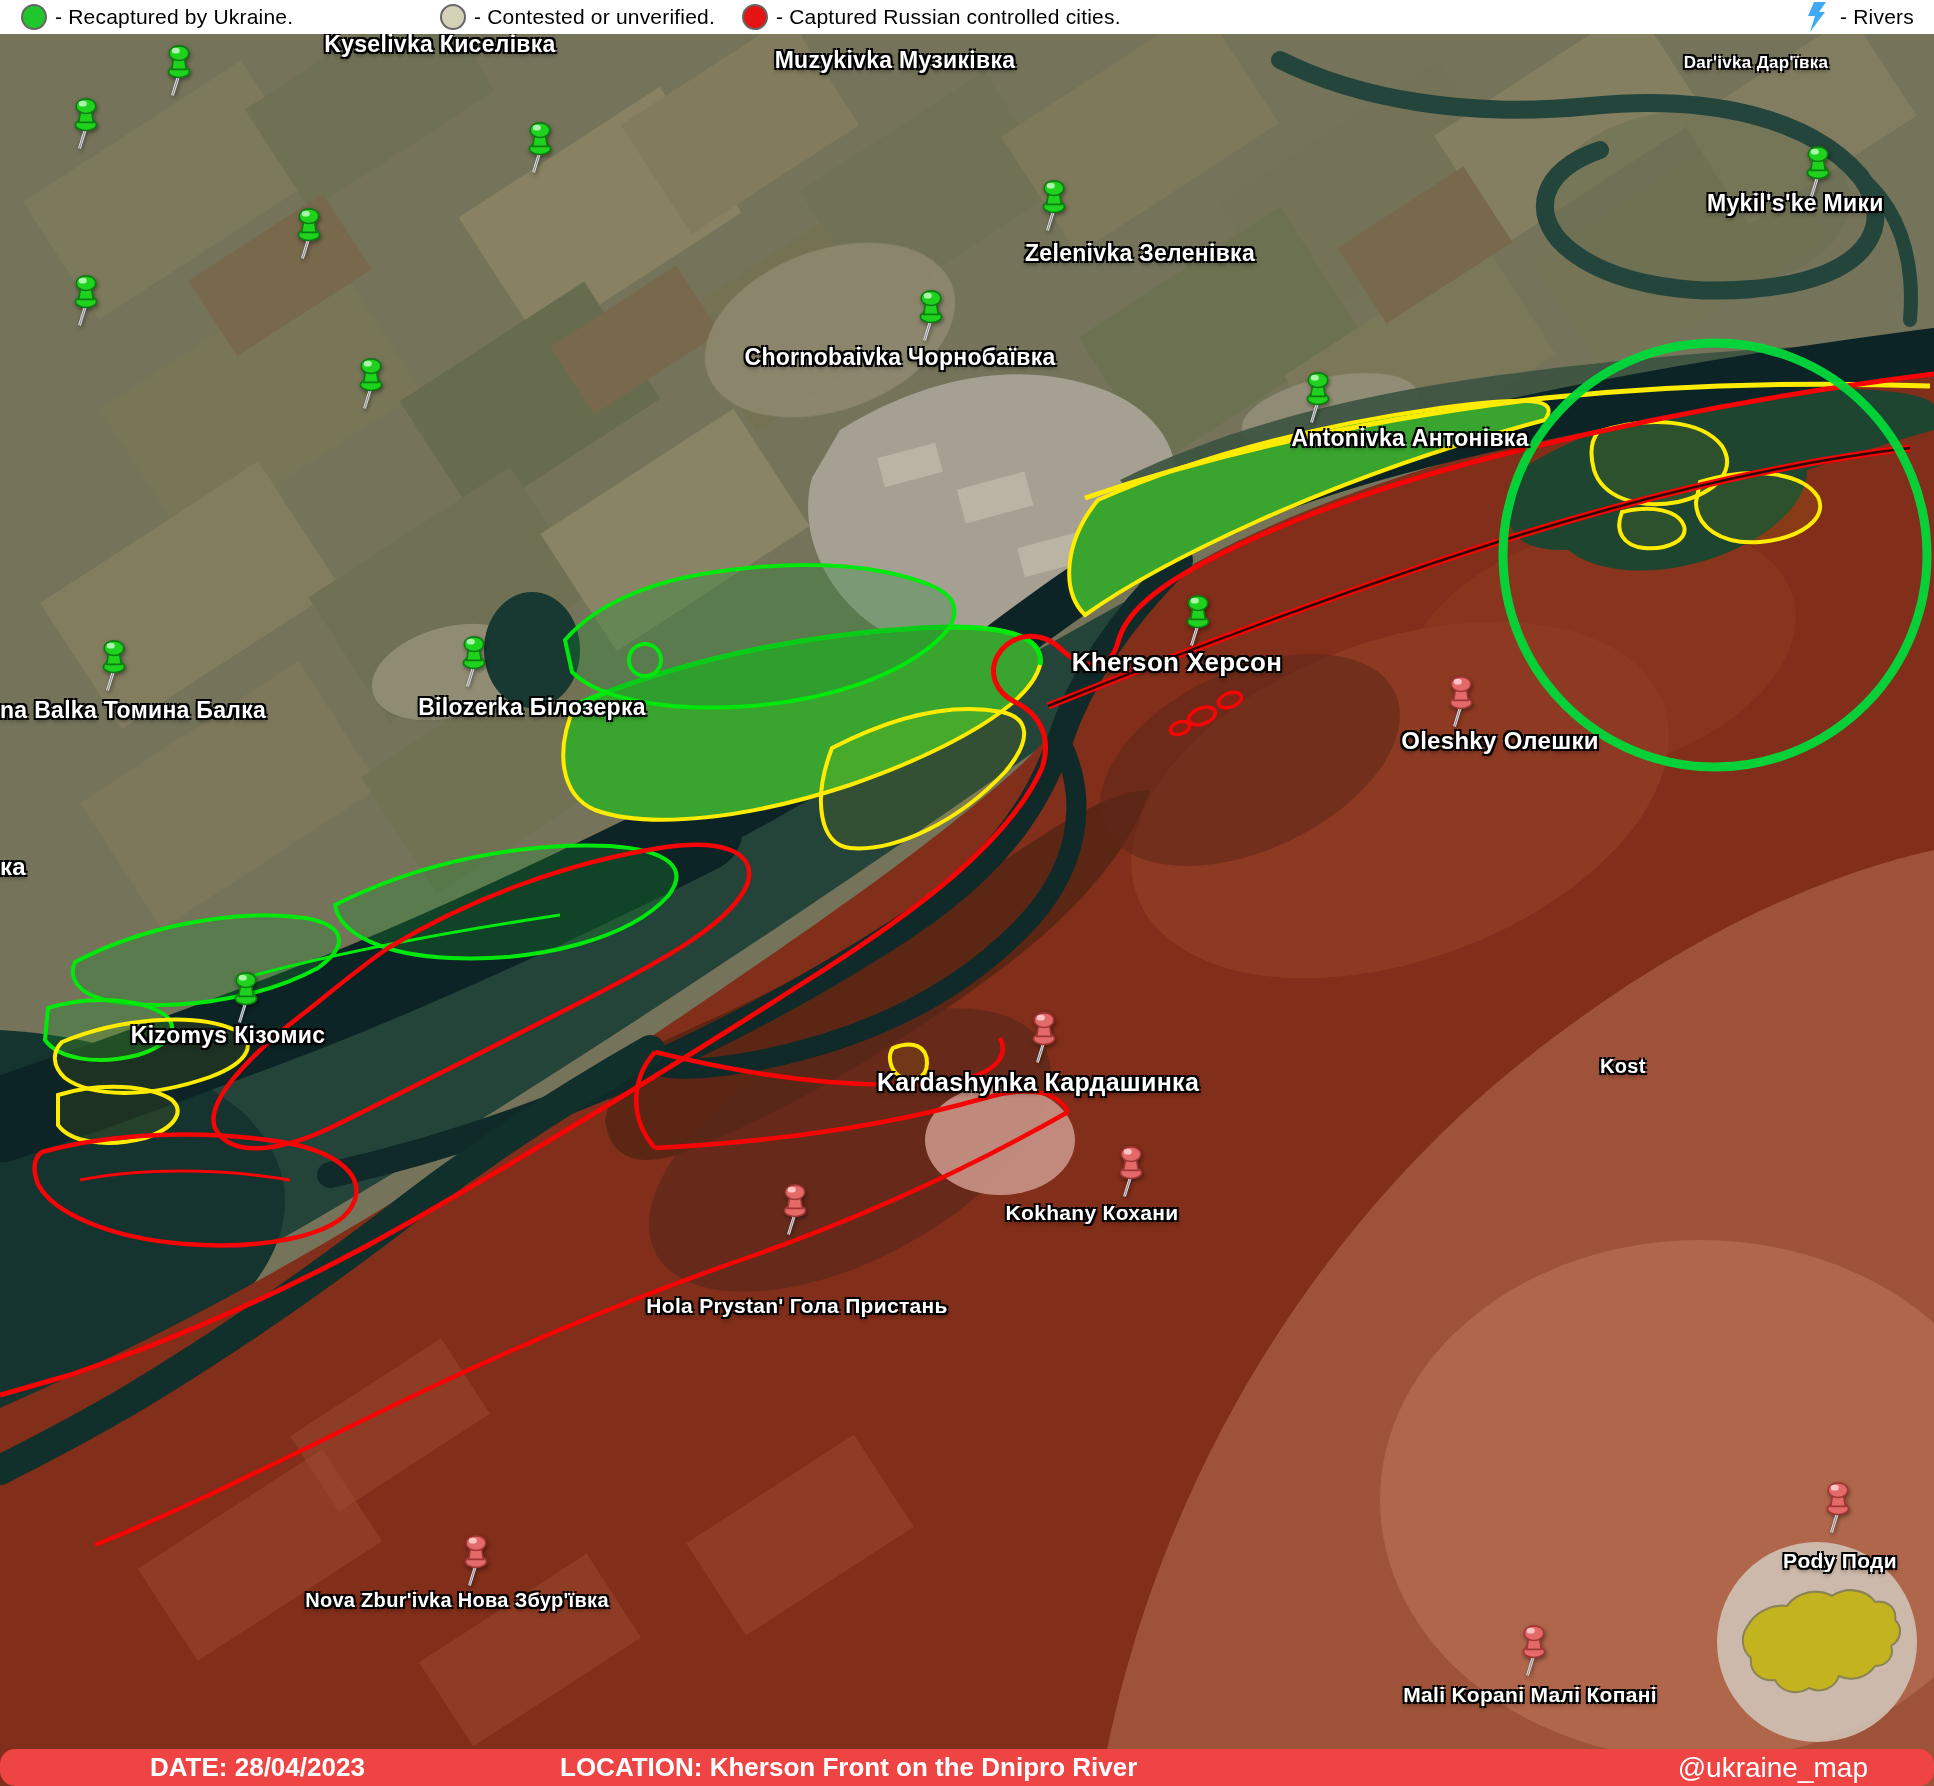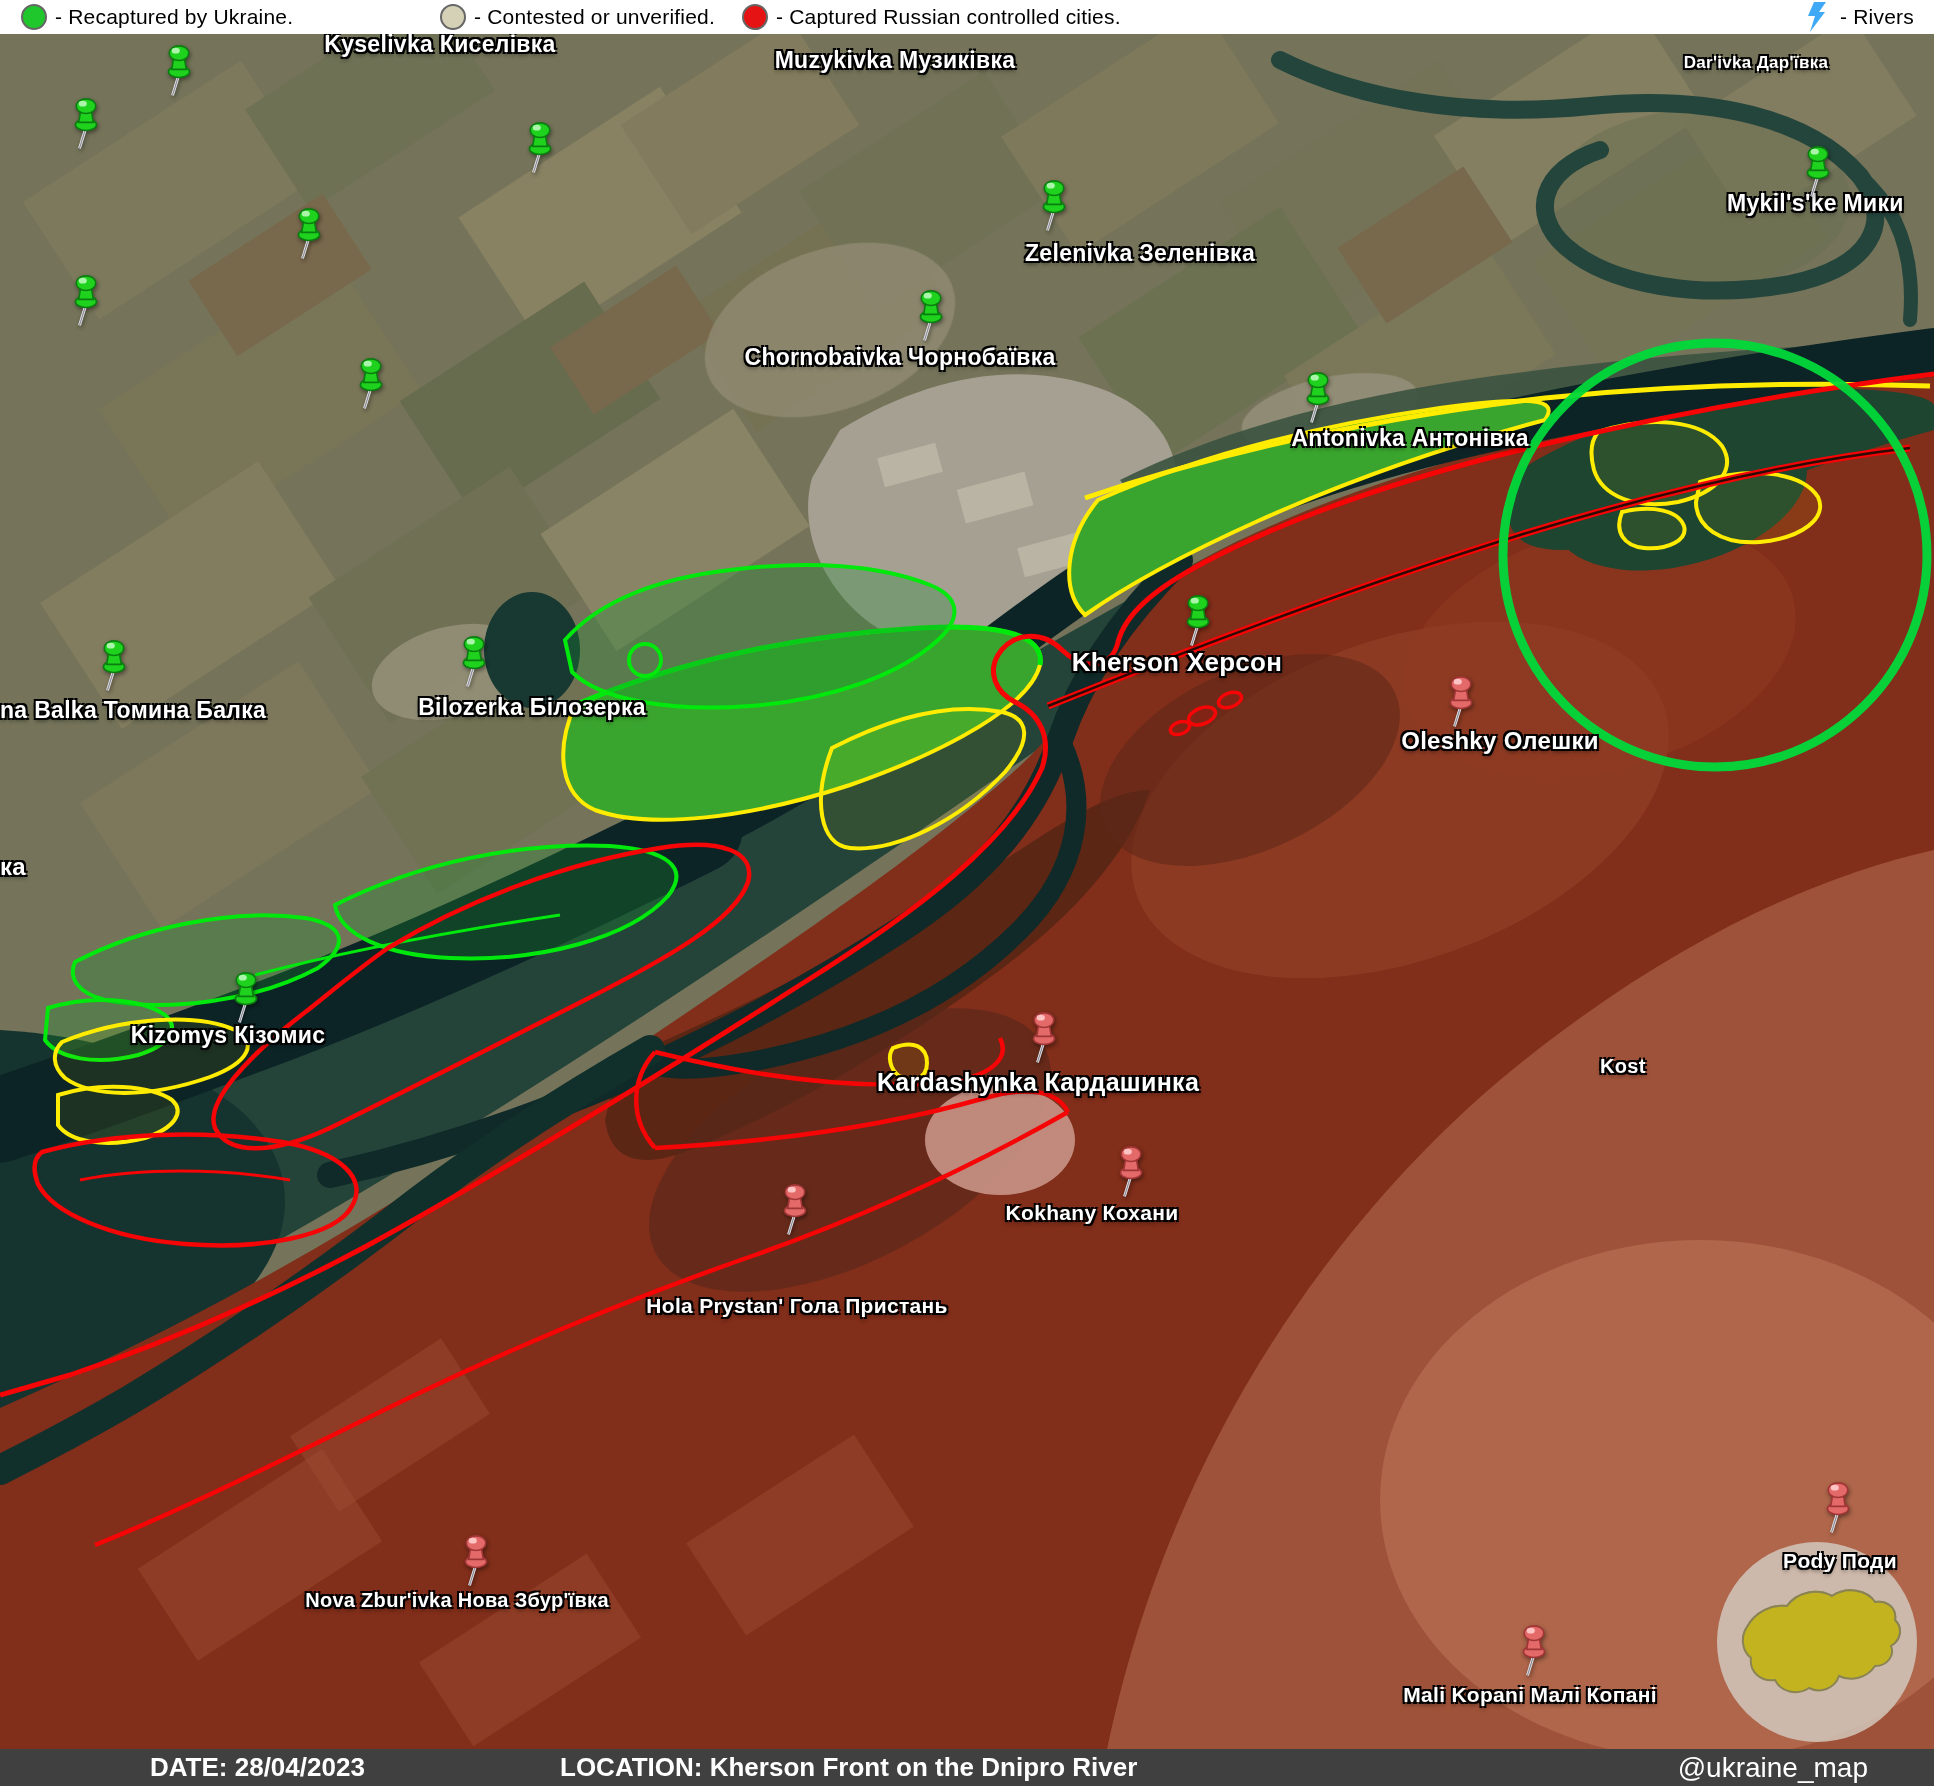--- a/index.html
+++ b/index.html
@@ -32,22 +32,22 @@
   .pin{position:absolute;width:36px;height:52px;z-index:25;filter:drop-shadow(1px 2px 2px rgba(0,0,0,.45));}
   .pin svg{width:100%;height:100%;}
   .pin.green .p-body{fill:#1ed21e;stroke:#0b7d10;stroke-width:2;}
   .pin.green .p-hl{fill:#b2f7b2;opacity:.95;}
   .pin.red .p-body{fill:#e46a6a;stroke:#a03535;stroke-width:2;}
   .pin.red .p-hl{fill:#ffc9c9;opacity:.95;}
   .p-needle1{stroke:#e8e8ee;stroke-width:3.5;}
   .p-needle2{stroke:#8a8a94;stroke-width:1.4;}
   
   .footer{
-    position:absolute;left:0;bottom:0;width:1934px;height:37px;background:#404040;
-    z-index:50;display:flex;align-items:center;
+    position:absolute;left:0;bottom:0;width:1934px;height:37px;background:#ef4444;
+    z-index:50;display:flex;align-items:center;border-radius:15px;
   }
   .footer span{color:#fff;font-weight:bold;font-size:26px;white-space:nowrap;position:absolute;}
   .footer .f-date{left:150px;}
   .footer .f-loc{left:560px;}
   .footer .f-credit{right:66px;font-weight:normal;font-size:28px;}
   
   .logo{position:absolute;left:1717px;top:1542px;width:200px;height:200px;z-index:15;}
 </style>
 </head>
 <body>
@@ -203,21 +203,21 @@
         </svg>
       </span>
       <span class="legend-label">- Rivers</span>
     </div>
   </div>
 
   <div class="labels-layer">
       <div class="place-label center" style="left: 440px; top: 44px; font-size: 23px;">Kyselivka Киселівка</div>
       <div class="place-label center" style="left: 895px; top: 60px; font-size: 23px;">Muzykivka Музиківка</div>
       <div class="place-label center" style="left: 1756px; top: 62px; font-size: 17px;">Dar'ivka Дар'ївка</div>
-      <div class="place-label left" style="left: 1707px; top: 203px; font-size: 23px; margin-left: 20px;">Mykil's'ke Мики</div>
+      <div class="place-label left" style="left: 1707px; top: 203px; font-size: 23px;">Mykil's'ke Мики</div>
       <div class="place-label center" style="left: 1140px; top: 253px; font-size: 23px;">Zelenivka Зеленівка</div>
       <div class="place-label center" style="left: 900px; top: 357px; font-size: 23px;">Chornobaivka Чорнобаївка</div>
       <div class="place-label center" style="left: 1410px; top: 438px; font-size: 23px;">Antonivka Антонівка</div>
       <div class="place-label center" style="left: 1177px; top: 662px; font-size: 26px;">Kherson Херсон</div>
       <div class="place-label center" style="left: 532px; top: 707px; font-size: 23px;">Bilozerka Білозерка</div>
       <div class="place-label left" style="left: 0px; top: 710px; font-size: 23px;">na Balka Томина Балка</div>
       <div class="place-label left" style="left: 0px; top: 867px; font-size: 24px;">ка</div>
       <div class="place-label center" style="left: 228px; top: 1035px; font-size: 23px;">Kizomys Кізомис</div>
       <div class="place-label center" style="left: 1500px; top: 741px; font-size: 24px;">Oleshky Олешки</div>
       <div class="place-label left" style="left: 1600px; top: 1066px; font-size: 20px;">Kost</div>

